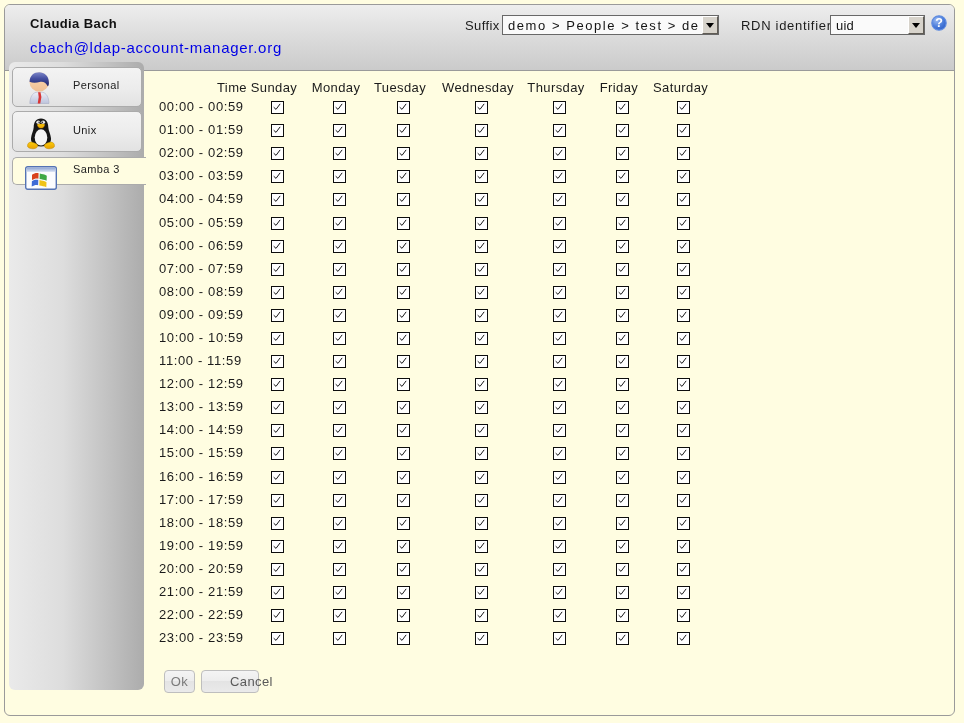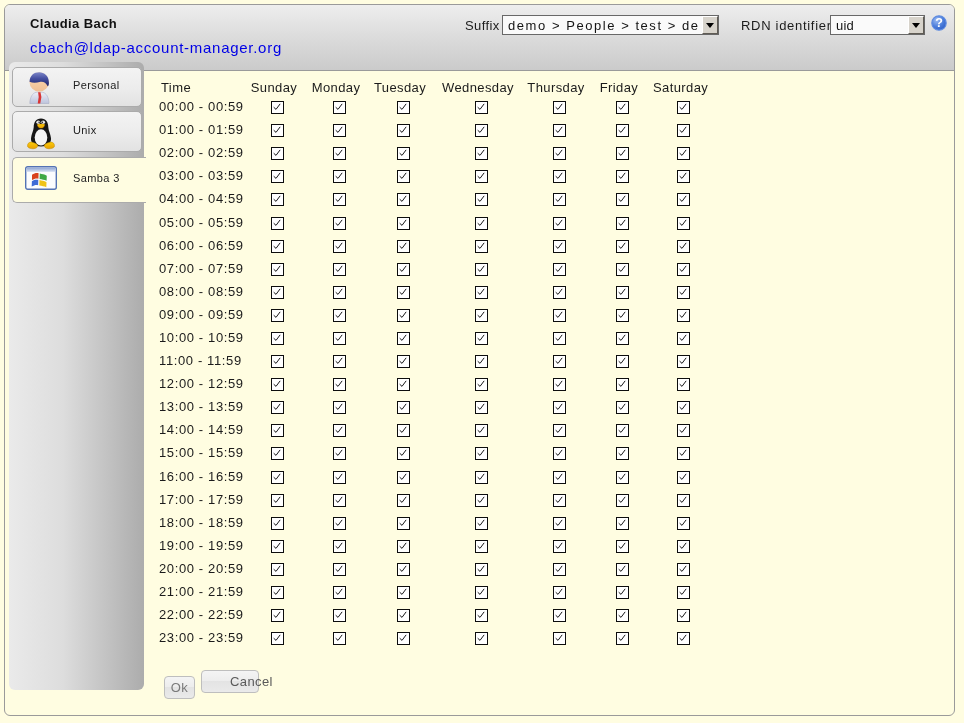--- a/index.html
+++ b/index.html
@@ -15,34 +15,34 @@
 .sel .ar{position:absolute;left:3px;top:6px;width:0;height:0;border:4px solid transparent;border-top:5px solid #000;}
 #sel1{left:497px;width:217px;}
 #sel2{left:825px;width:95px;}
 #help{position:absolute;left:926px;top:10px;}
 #line2 a{color:#0000E6;text-decoration:none;}
 .l2{position:absolute;top:34px;font-size:15px;color:#1c1c1c;letter-spacing:0.72px;}
 #side{position:absolute;left:4px;top:57px;width:135px;height:628px;background:linear-gradient(90deg,#EAEAEA 0%,#DDDDDD 40%,#ACACAC 100%);border-radius:6px;}
 .tab{position:absolute;left:3px;width:130px;background:linear-gradient(180deg,#F3F3F3 0%,#ECECEC 55%,#E2E2E2 100%);border:1px solid #ABABAB;border-radius:5px;box-sizing:border-box;}
 #tab1{top:5px;height:40px;}
 #tab2{top:49px;height:41px;}
-#tab3{top:95px;height:46px;width:134px;background:#FFFDE1;border-right:none;border-radius:5px 0 0 5px;}
+#tab3{top:95px;height:28px;width:134px;background:#FFFDE1;border-right:none;border-radius:5px 0 0 5px;}
 .tab .lbl{position:absolute;left:60px;top:50%;margin-top:-8px;font-size:11px;color:#222;letter-spacing:0.4px;}
 .ticon{position:absolute;}
 #tbl{position:absolute;left:154px;top:69px;border-collapse:collapse;border-spacing:0;}
 #tbl td{padding:0;font-size:13px;color:#1b1b1b;letter-spacing:0.4px;}
-#tbl td.h{height:21px;text-align:left;vertical-align:bottom;}
+#tbl td.h{height:21px;text-align:right;vertical-align:bottom;}
 #tbl td.hc{height:21px;text-align:center;vertical-align:bottom;padding-right:6px;}
 #tbl td.t{height:23.1px;vertical-align:middle;white-space:nowrap;letter-spacing:0.62px;}
 #tbl td.c{height:23.1px;text-align:center;vertical-align:middle;}
 .cb{display:inline-block;width:13px;height:13px;box-sizing:border-box;background:#FFFFFF;border:1.5px solid #0d0d0d;vertical-align:middle;}
 .cb svg{display:block;width:10px;height:10px;}
 .cb polyline{fill:none;stroke:#161616;stroke-width:1.3;}
 .btn{position:absolute;height:23px;box-sizing:border-box;border:1px solid #BEBEBE;border-radius:4px;background:linear-gradient(180deg,#F4F4F4 0%,#EDEDED 46%,#E3E3E3 46%,#EAEAEA 100%);font-size:13px;color:#5a5a5a;text-align:center;line-height:21px;letter-spacing:0.4px;}
-#ok{left:159px;top:665px;width:31px;color:#7a7a7a;margin-top:6px;}
+#ok{left:159px;top:665px;width:31px;color:#7a7a7a;}
 #cancel{left:196px;top:665px;width:58px;padding-left:28px;}
 </style></head>
 <body>
 <div id="frame">
   <div id="hdr">
     <span id="name">Claudia Bach</span>
     <span id="sufl" class="txt">Suffix</span>
     <div id="sel1" class="sel">
         <span class="tx" style="letter-spacing:1.55px;">demo &gt; People &gt; test &gt; de</span>
         <span class="bt">

